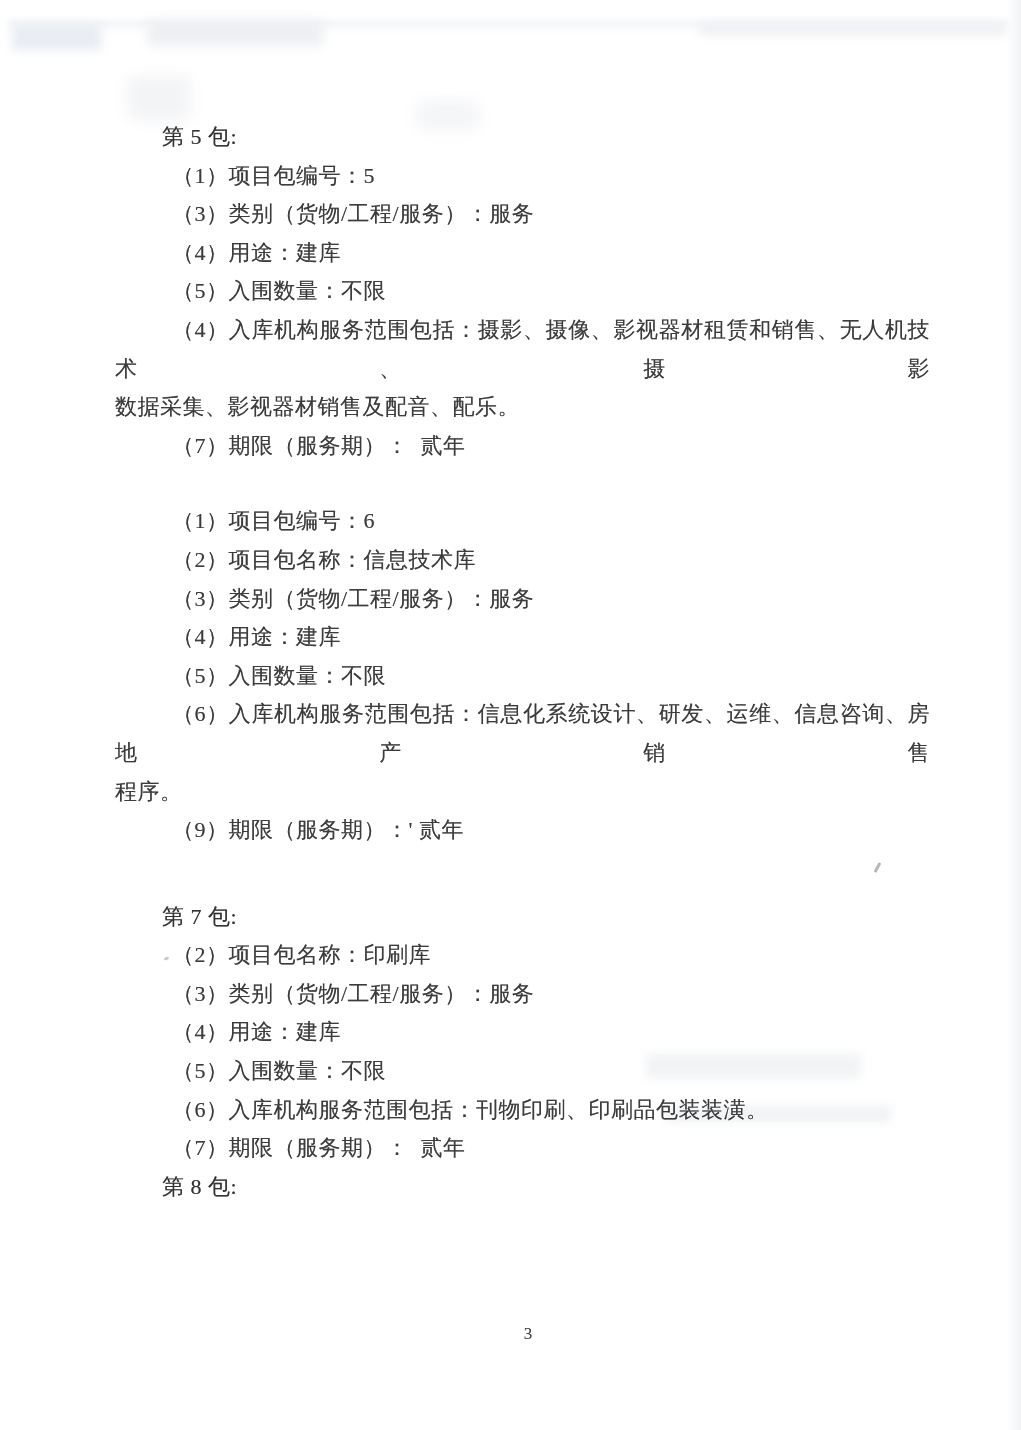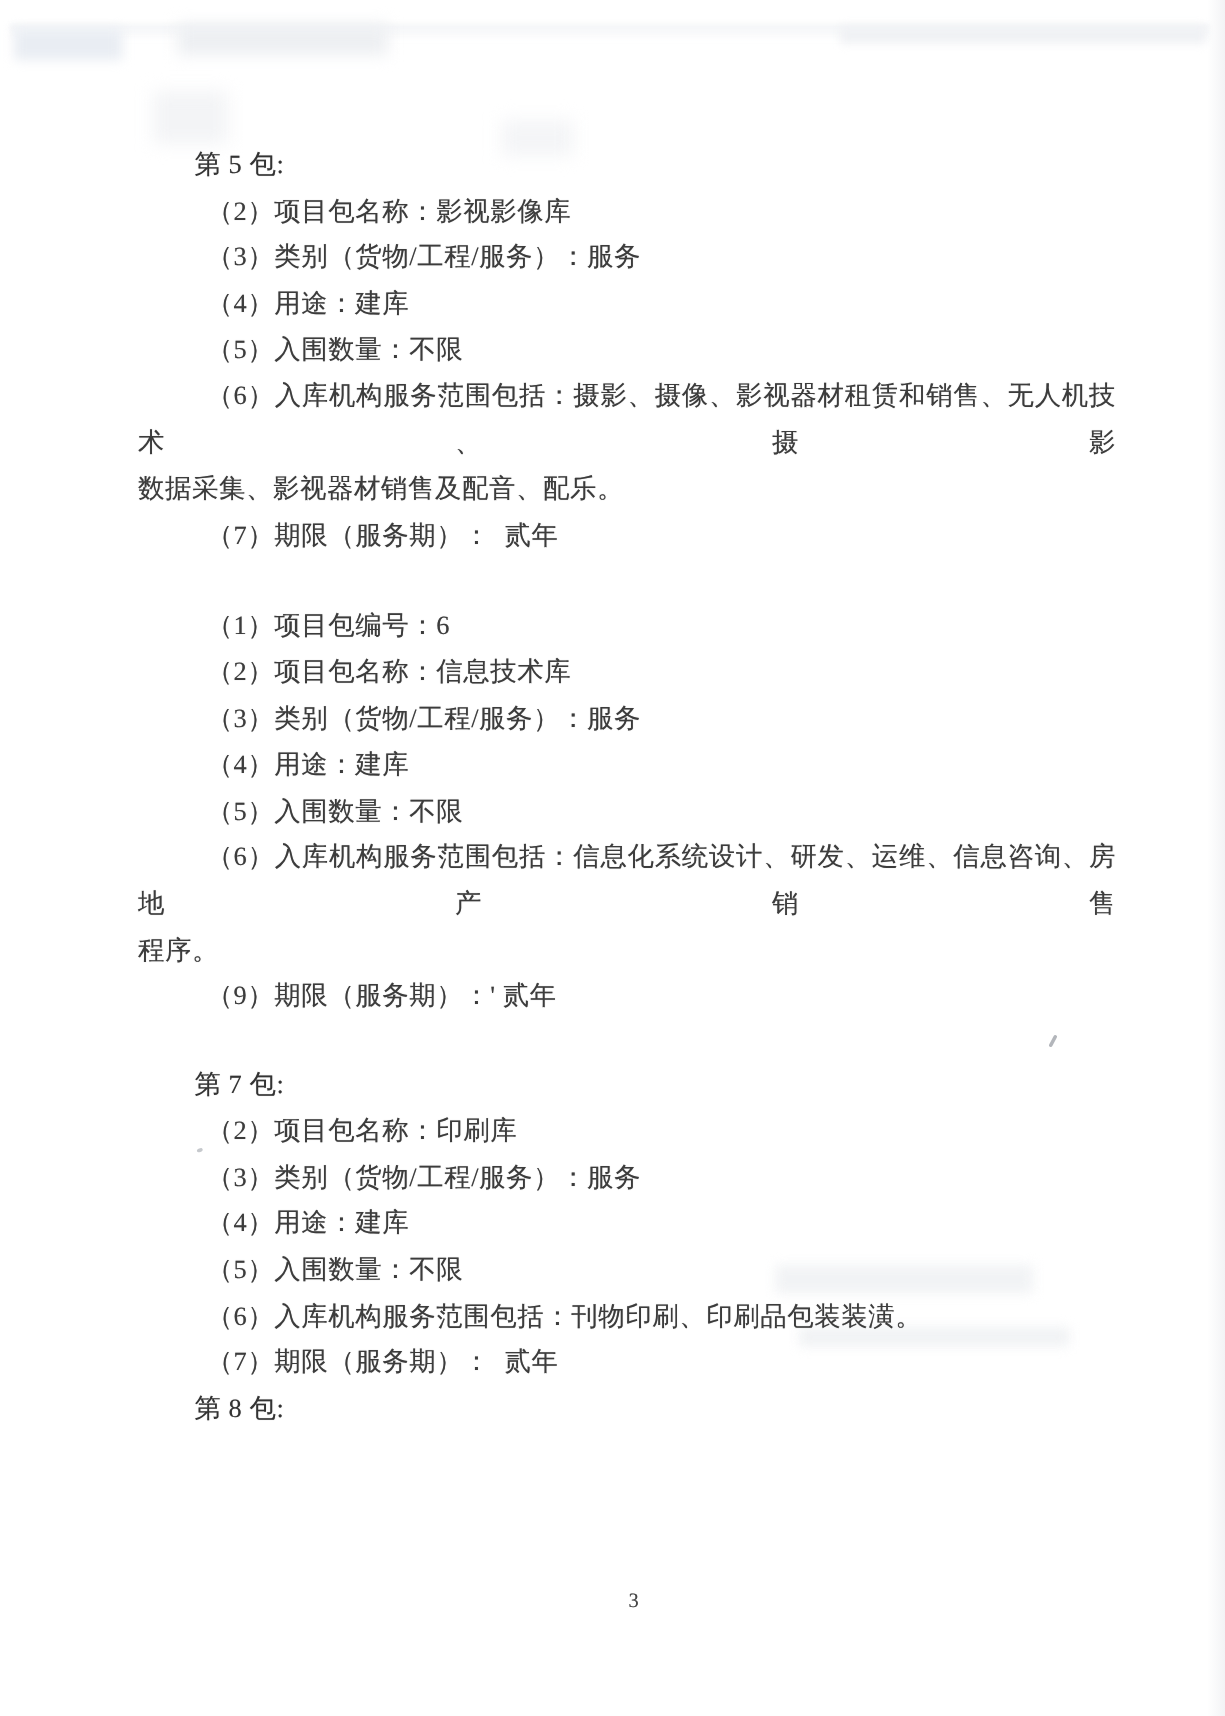--- a/index.html
+++ b/index.html
@@ -34,21 +34,21 @@
   .line {
     white-space: pre-wrap;
   }
   .line.indent { text-indent: 57px; }
   .line.stretch {
     white-space: normal;
     text-align: justify;
     text-align-last: justify;
   }
   .pkg:nth-child(2) { margin-top: 37px; }
-  .pkg:nth-child(3) { margin-top: 35px; }
+  .pkg:nth-child(3) { margin-top: 48px; }
   .pkg:nth-child(4) { }
 
   .page-number {
     position: absolute;
     left: 517px;
     top: 1324px;
     width: 22px;
     text-align: center;
     font-size: 17px;
     color: #474747;
@@ -97,25 +97,25 @@
   <div class="artifact a-blob1"></div>
   <div class="artifact a-blob2"></div>
   <div class="artifact a-mid1"></div>
   <div class="artifact a-mid2"></div>
   <div class="artifact a-tick"></div>
   <div class="artifact a-dot"></div>
 
   <main class="doc-body">
       <section class="pkg">
         <div class="pkg-heading">第 5 包:</div>
-        <div class="line indent">（2）项目包名称：影视影像库</div>
+        <div class="line indent">（1）项目包编号：5</div>
         <div class="line indent">（3）类别（货物/工程/服务）：服务</div>
         <div class="line indent">（4）用途：建库</div>
         <div class="line indent">（5）入围数量：不限</div>
-        <div class="line indent stretch">（6）入库机构服务范围包括：摄影、摄像、影视器材租赁和销售、无人机技术、摄影</div>
+        <div class="line indent stretch">（4）入库机构服务范围包括：摄影、摄像、影视器材租赁和销售、无人机技术、摄影</div>
         <div class="line">数据采集、影视器材销售及配音、配乐。</div>
         <div class="line indent">（7）期限（服务期）：  贰年</div>
       </section>
       <section class="pkg">
         <div class="line indent">（1）项目包编号：6</div>
         <div class="line indent">（2）项目包名称：信息技术库</div>
         <div class="line indent">（3）类别（货物/工程/服务）：服务</div>
         <div class="line indent">（4）用途：建库</div>
         <div class="line indent">（5）入围数量：不限</div>
         <div class="line indent stretch">（6）入库机构服务范围包括：信息化系统设计、研发、运维、信息咨询、房地产销售</div>

